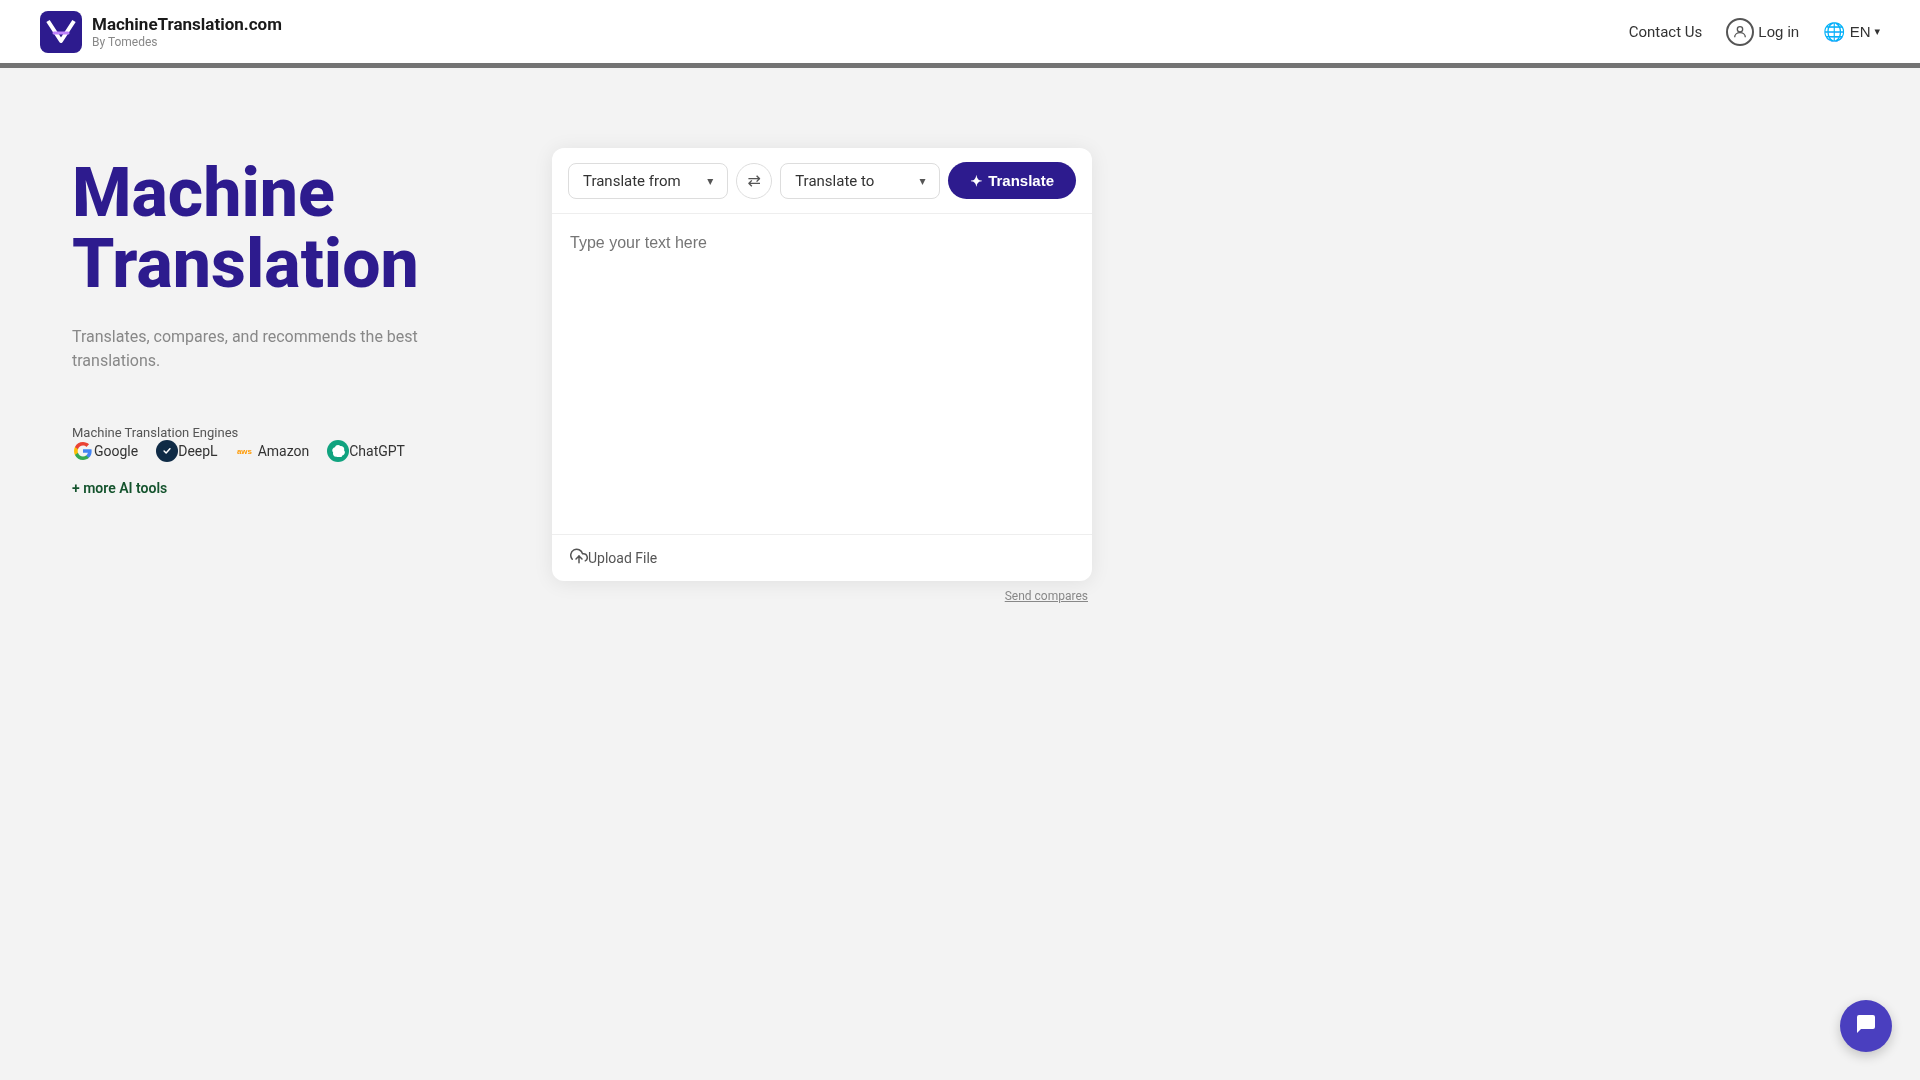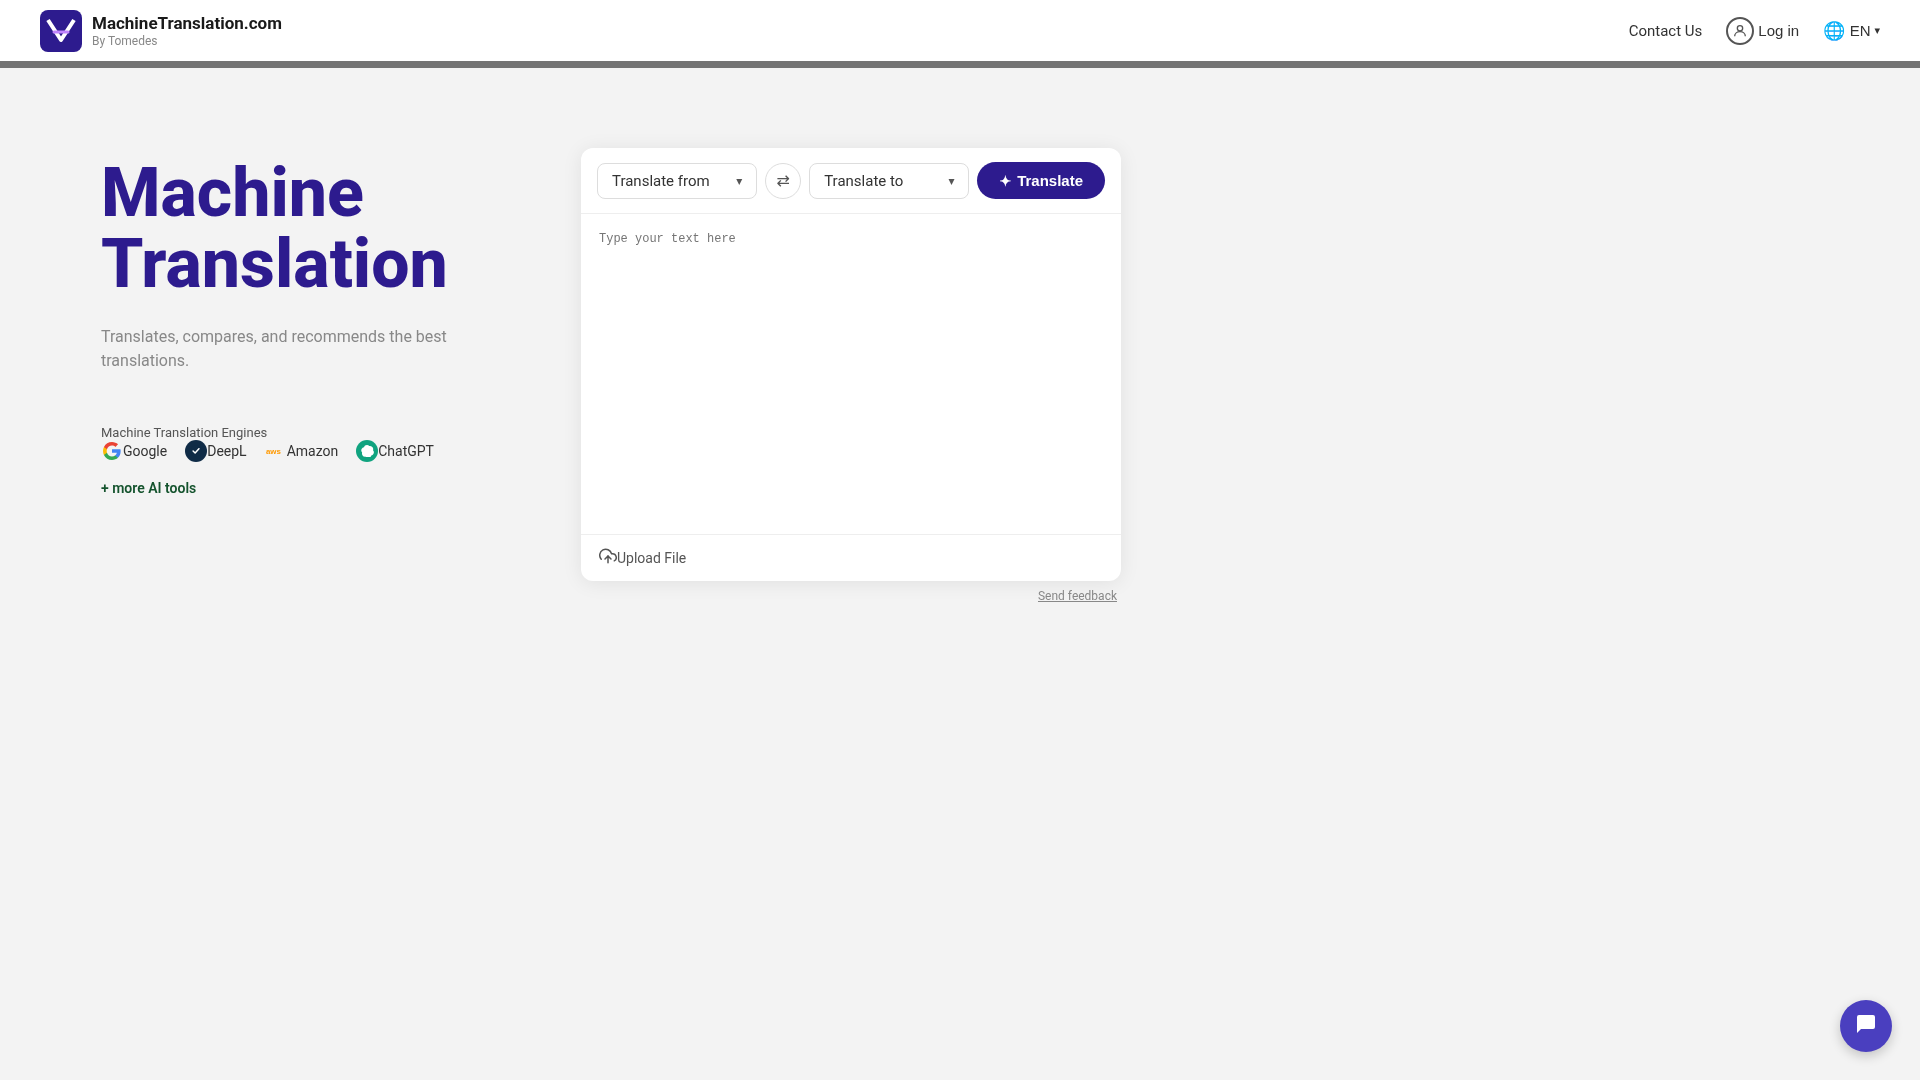--- a/index.html
+++ b/index.html
@@ -6,21 +6,21 @@
     body {
       font-family: -apple-system, BlinkMacSystemFont, 'Segoe UI', Roboto, sans-serif;
       background: #f3f3f3;
       min-height: 100vh;
       color: #333;
     }
 
     
     .header {
       background: #fff;
-      border-bottom: 7px solid #737373;
+      border-bottom: 5px solid #737373;
       height: 68px;
       display: flex;
       align-items: center;
       padding: 0 40px;
       justify-content: space-between;
     }
     .logo-area {
       display: flex;
       align-items: center;
       gap: 10px;
@@ -85,21 +85,21 @@
       border: none;
       background: none;
     }
     .globe-icon {
       font-size: 18px;
     }
 
     
     .main {
       display: flex;
-      padding: 80px 120px 60px 101px;
+      padding: 80px 120px 60px 72px;
       gap: 60px;
       align-items: flex-start;
     }
 
     
     .left-panel {
       flex: 0 0 auto;
       width: 420px;
       padding-top: 10px;
     }
@@ -227,25 +227,25 @@
     }
     .text-area-container {
       padding: 16px 18px;
       min-height: 320px;
       position: relative;
     }
     .text-area {
       width: 100%;
       border: none;
       outline: none;
-      font-size: 12px;
+      font-size: 16px;
       color: #000000;
       resize: none;
       min-height: 280px;
-      font-family: Liberation Mono, monospace;
+      font-family: Liberation Sans, sans-serif;
       background: transparent;
       line-height: 1.6;
     }
     .upload-file-bar {
       display: flex;
       align-items: center;
       padding: 12px 18px;
       border-top: 1px solid #eee;
       cursor: pointer;
       color: #555;
@@ -410,21 +410,21 @@
           <svg width="18" height="18" viewBox="0 0 24 24" fill="none" stroke="#555" stroke-width="2" stroke-linecap="round" stroke-linejoin="round">
             <polyline points="16 16 12 12 8 16"></polyline>
             <line x1="12" y1="12" x2="12" y2="21"></line>
             <path d="M20.39 18.39A5 5 0 0 0 18 9h-1.26A8 8 0 1 0 3 16.3"></path>
           </svg>
         </span>
         <span>Upload File</span>
       </div>
     </div>
 
-    <div class="send-feedback">Send feedback</div>
+    <div class="send-feedback">Send compares</div>
   </div>
 
 </main>
 
 <div class="chat-bubble">
   <span class="chat-bubble-icon">
     <svg width="24" height="24" viewBox="0 0 24 24" fill="white">
       <path d="M21 15a2 2 0 0 1-2 2H7l-4 4V5a2 2 0 0 1 2-2h14a2 2 0 0 1 2 2z"></path>
     </svg>
   </span>

